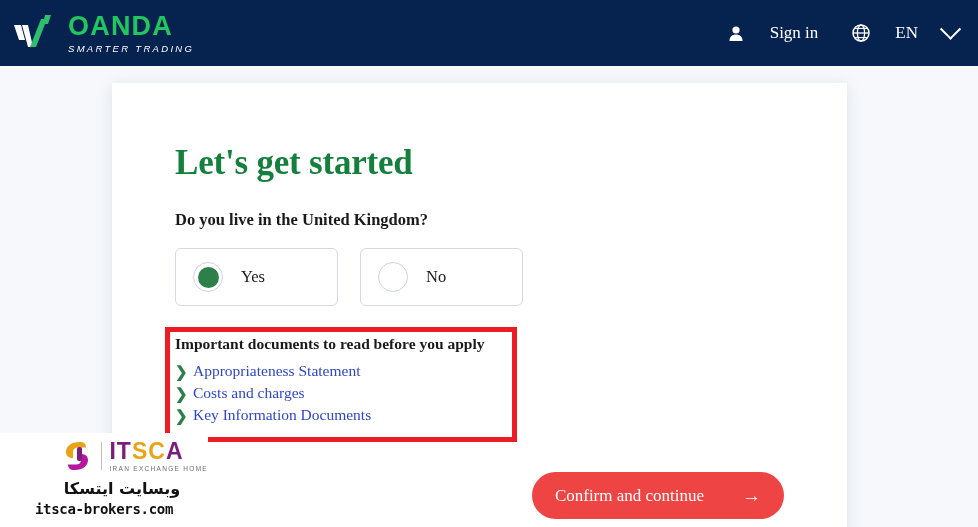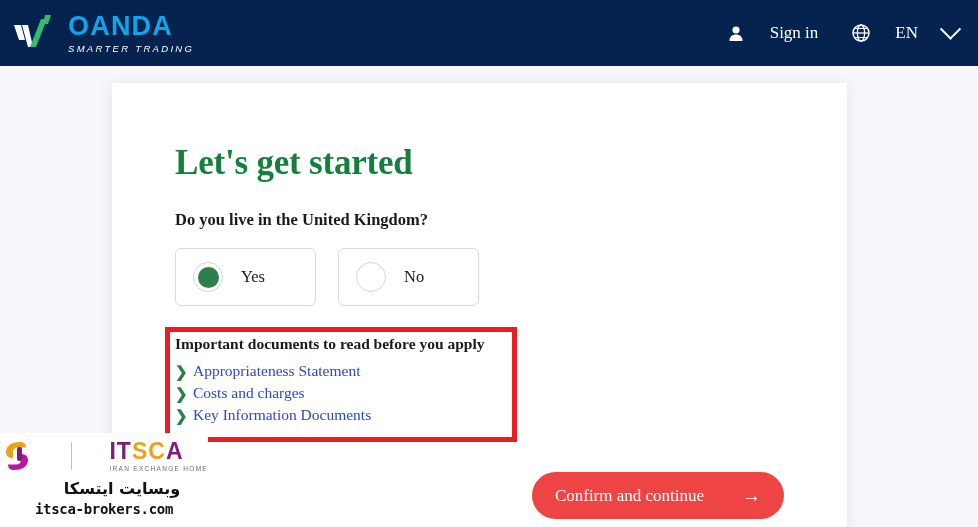--- a/index.html
+++ b/index.html
@@ -40,21 +40,21 @@
     position: relative;
     flex: 0 0 auto;
   }
   .brand-text {
     display: flex;
     flex-direction: column;
     justify-content: center;
     line-height: 1;
   }
   .brand-name {
-    color: #0ea5e9;
+    color: #22c55e;
     font-family: "Liberation Sans", sans-serif;
     font-weight: bold;
     font-size: 27px;
     letter-spacing: 1.2px;
   }
   .brand-tag {
     color: #ffffff;
     font-family: "Liberation Sans", sans-serif;
     font-size: 9.5px;
     letter-spacing: 2.3px;
@@ -130,21 +130,21 @@
 
   
   .options {
     position: absolute;
     left: 63px;
     top: 165px;
     display: flex;
     gap: 22px;
   }
   .option {
-    width: 141px;
+    width: 163px;
     height: 58px;
     border: 1px solid #d6dae0;
     border-radius: 6px;
     display: flex;
     align-items: center;
     padding-left: 17px;
     box-sizing: border-box;
     cursor: pointer;
     background: #ffffff;
   }
@@ -253,21 +253,21 @@
     left: 0;
     top: 433px;
     width: 208px;
     height: 94px;
     background: #ffffff;
     z-index: 20;
   }
   .wm-top {
     display: flex;
     align-items: center;
-    justify-content: space-between;
+    justify-content: flex-end;
     gap: 7px;
     padding-top: 6px;
   }
   .wm-mark {
     width: 34px;
     height: 34px;
     position: relative;
     flex: 0 0 auto;
   }
   .wm-divider {

